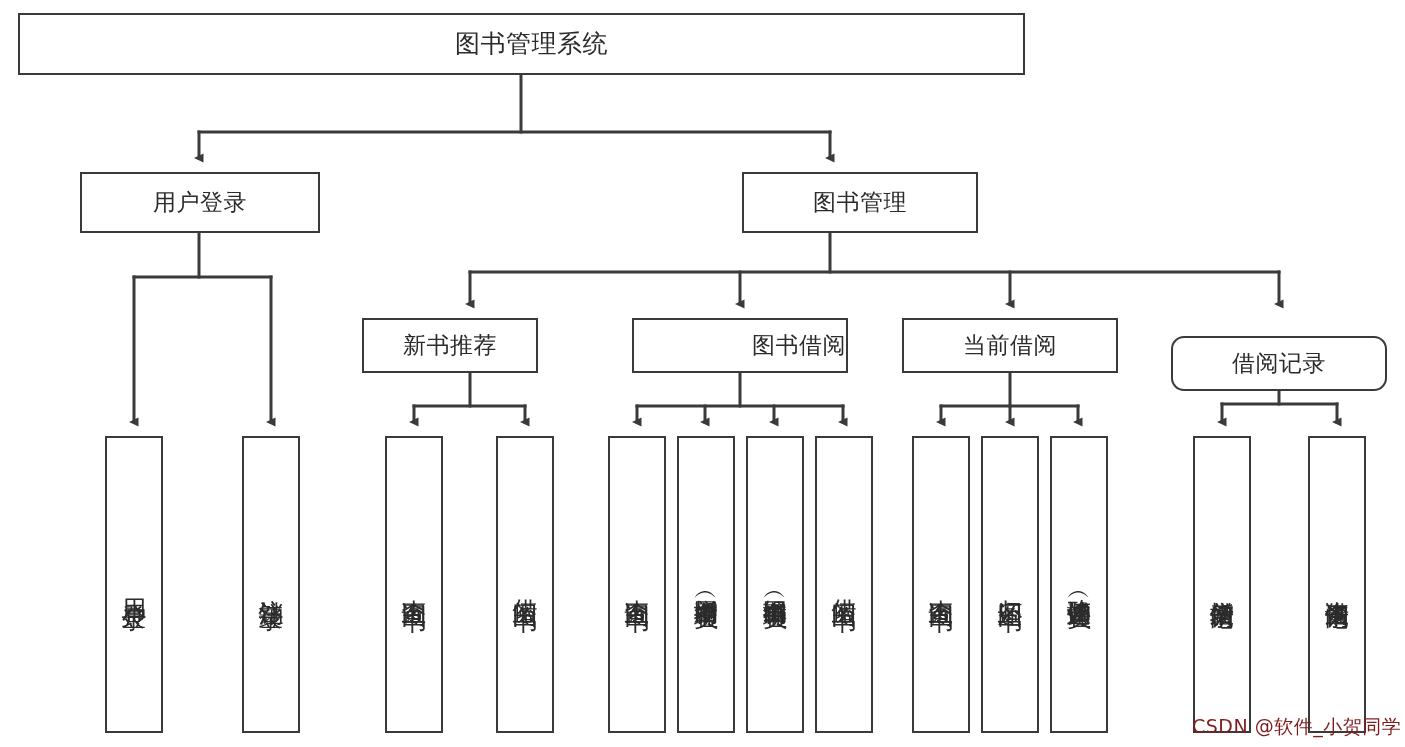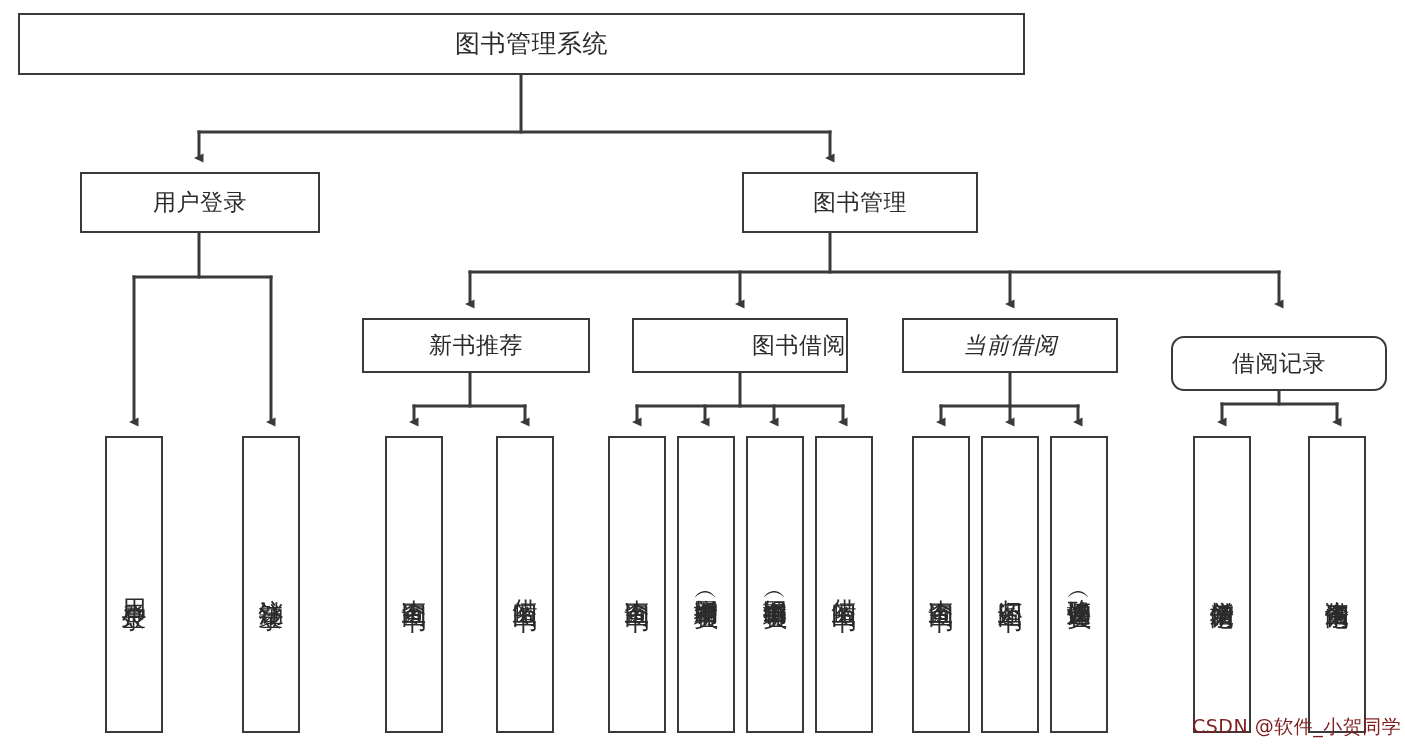--- a/index.html
+++ b/index.html
@@ -133,29 +133,29 @@
   </div>
 
   <div class="node node-h" style="left:80px; top:172px; width:240px; height:61px;">
     <span class="node-label">用户登录</span>
   </div>
 
   <div class="node node-h" style="left:712px; top:172px; width:236px; height:61px;margin-left:30px;">
     <span class="node-label">图书管理</span>
   </div>
 
-  <div class="node node-h" style="left:362px; top:318px; width:228px; height:55px;">
+  <div class="node node-h" style="left:362px; top:318px; width:176px; height:55px;">
     <span class="node-label">新书推荐</span>
   </div>
 
   <div class="node node-h" style="left:632px; top:318px; width:216px; height:55px;justify-content:flex-end;">
     <span class="node-label">图书借阅</span>
   </div>
 
-  <div class="node node-h" style="left:902px; top:318px; width:216px; height:55px;font-style:italic;">
+  <div class="node node-h" style="left:902px; top:318px; width:216px; height:55px;">
     <span class="node-label">当前借阅</span>
   </div>
 
   <div class="node node-h" style="left:1171px; top:336px; width:216px; height:55px;border-radius:13px;">
     <span class="node-label">借阅记录</span>
   </div>
 
   <div class="node node-leaf" style="left:105px; top:436px; width:58px; height:297px;">
     <span class="node-label">用户登录</span>
   </div>

